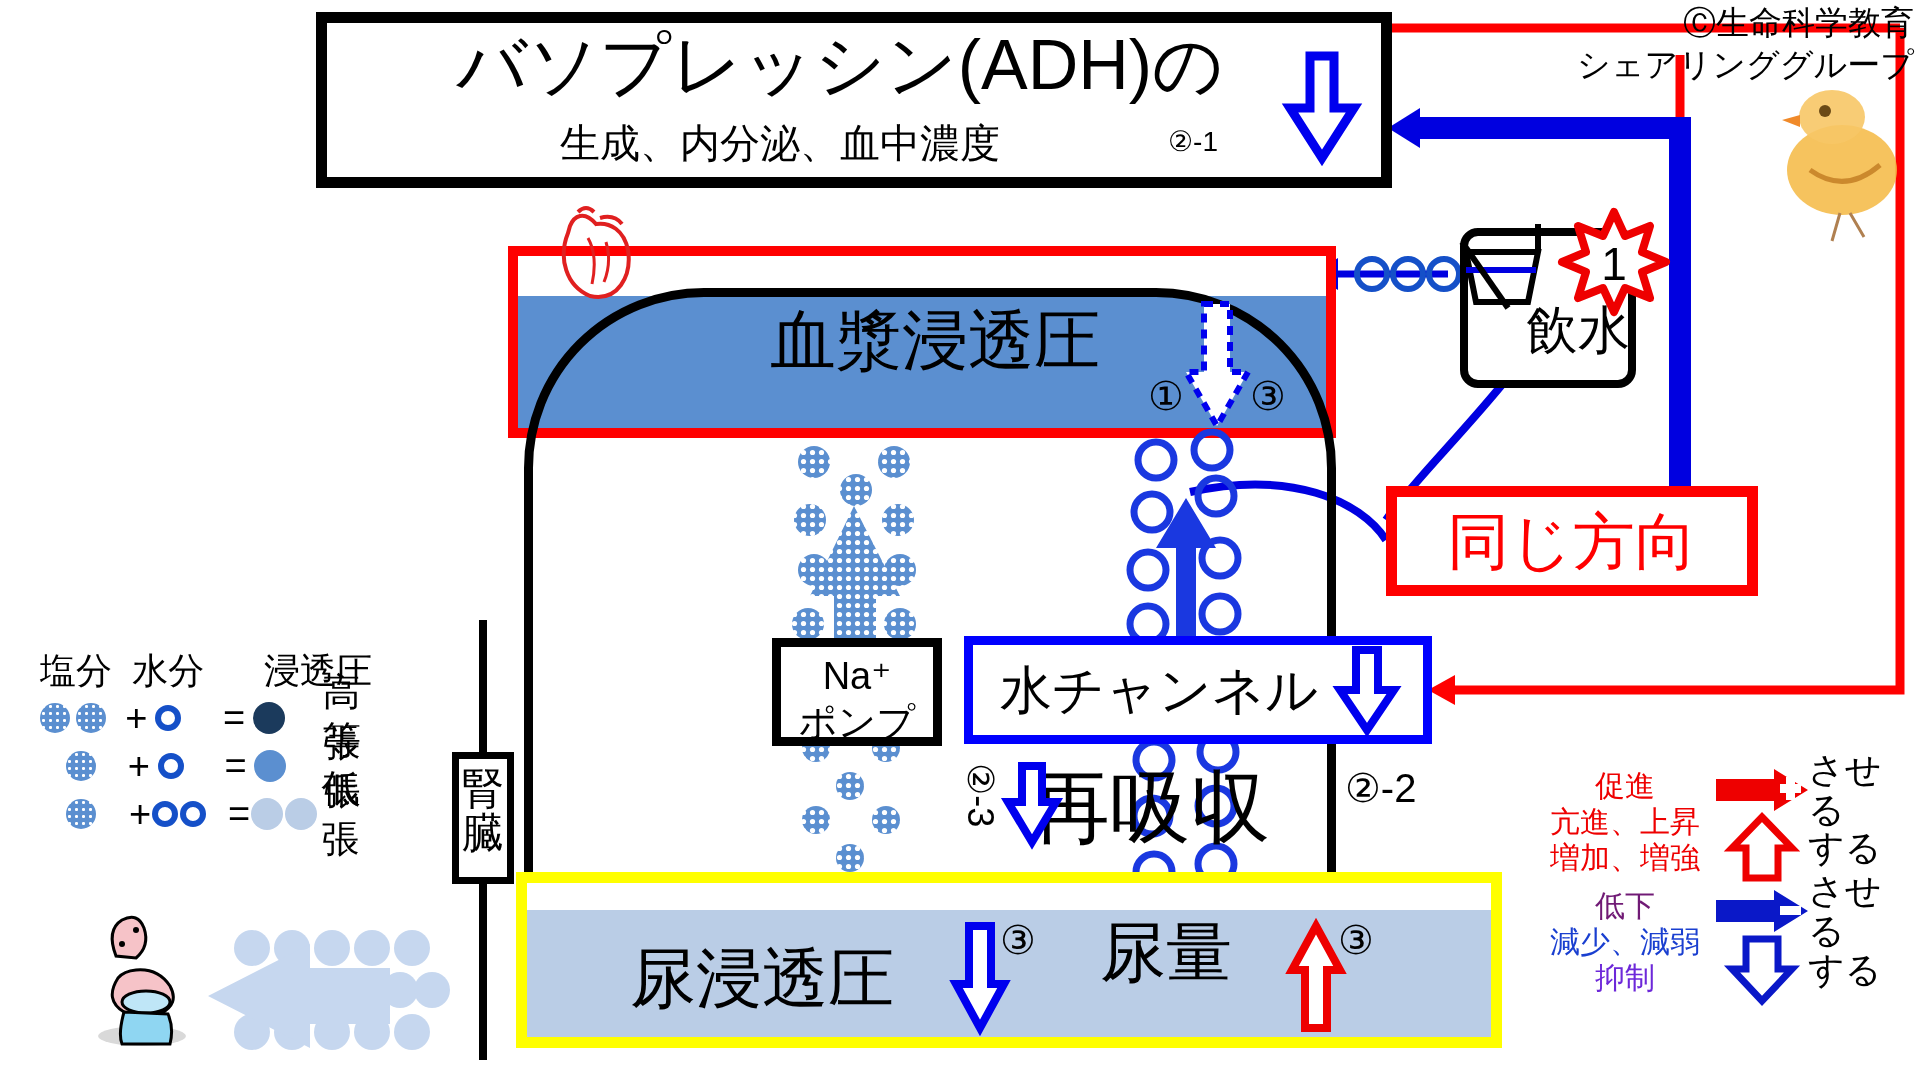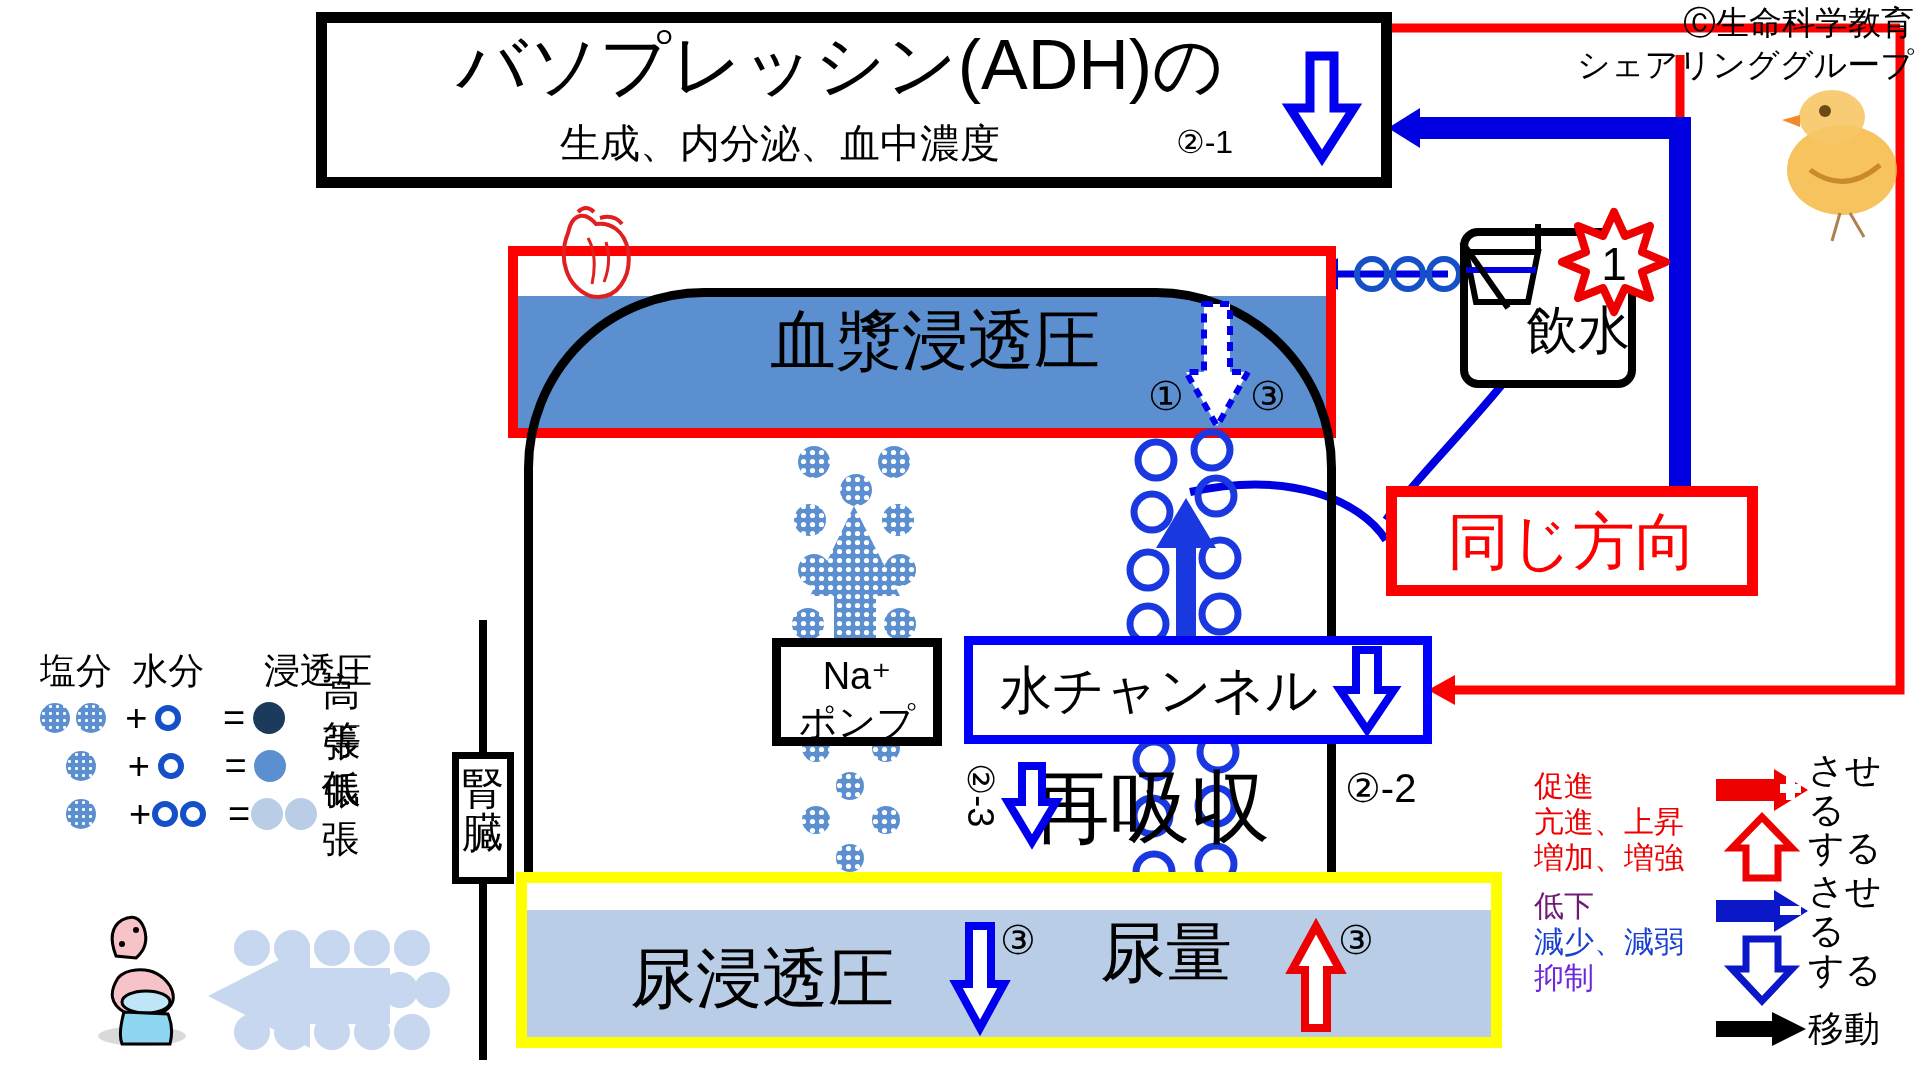--- a/index.html
+++ b/index.html
@@ -4,21 +4,21 @@
 <style>
   html,body{margin:0;padding:0;background:#fff;}
   body{width:1920px;height:1080px;position:relative;overflow:hidden;
        font-family:"Liberation Sans","DejaVu Sans",sans-serif;color:#000;}
   .abs{position:absolute;}
 
   
   #title-box{left:316px;top:12px;width:1076px;height:176px;border:11px solid #000;background:#fff;box-sizing:border-box;}
   #title-l1{left:340px;top:22px;width:1000px;height:86px;font-size:70px;line-height:86px;text-align:center;white-space:nowrap;}
   #title-l2{left:340px;top:112px;width:880px;height:62px;font-size:40px;line-height:62px;text-align:center;white-space:nowrap;}
-  #title-marker{left:1168px;top:120px;font-size:32px;line-height:44px;white-space:nowrap;margin-left:8px;}
+  #title-marker{left:1168px;top:120px;font-size:28px;line-height:44px;white-space:nowrap;}
 
   
   #copyright{right:6px;top:2px;text-align:right;font-size:33px;line-height:42px;white-space:nowrap;}
 
   
   #plasma-box{left:508px;top:246px;width:828px;height:192px;border:10px solid #f00;background:#fff;box-sizing:border-box;}
   #plasma-fill{left:518px;top:296px;width:808px;height:132px;background:#5b8fd0;}
   #plasma-label{left:770px;top:300px;font-size:66px;line-height:80px;white-space:nowrap;}
   #plasma-m1{left:1148px;top:374px;font-size:40px;line-height:44px;}
   #plasma-m3{left:1250px;top:374px;font-size:40px;line-height:44px;}
@@ -65,21 +65,21 @@
   .saltdot{width:30px;height:30px;border-radius:50%;background:#5b8fd0;
       background-image:radial-gradient(#fff 28%,transparent 30%);background-size:7px 7px;}
   .waterring{width:26px;height:26px;border-radius:50%;border:6px solid #1550c8;box-sizing:border-box;}
   .osm{width:32px;height:32px;border-radius:50%;}
   #lg-title-salt{width:96px;text-align:left;}
   #lg-title-water{width:110px;text-align:left;}
   #lg-title-osm{width:150px;text-align:center;margin-left:8px;}
 
   
   #rl{left:1534px;top:768px;width:380px;}
-  .rl-txt{font-size:30px;line-height:36px;text-align:left;white-space:nowrap;}
+  .rl-txt{font-size:30px;line-height:36px;text-align:center;white-space:nowrap;}
   .rl-suffix{font-size:36px;line-height:40px;}
   svg{display:block;overflow:visible;}
 </style>
 </head>
 <body>
 
 <svg class="abs" style="left:0;top:0;width:1920px;height:1080px;" viewBox="0 0 1920 1080">
 
   <path d="M1392,28 L1900,28" stroke="#f00" stroke-width="9" fill="none"></path>
   <path d="M1900,28 L1900,690 L1455,690" stroke="#f00" stroke-width="9" fill="none"></path>
@@ -374,19 +374,13 @@
       </div>
       <div style="display:flex;align-items:center;height:72px">
         <svg style="width:92px;height:68px" viewBox="0 0 92 68">
           <polygon points="30,3 62,3 62,33 76,33 46,65 16,33 30,33" fill="#fff" stroke="#0a18c8" stroke-width="7"></polygon>
         </svg>
         <span class="rl-suffix">する</span>
       </div>
     </div>
   </div>
 
-  <div style="display:flex;align-items:center;margin-left:182px;height:46px">
-    <svg style="width:92px;height:34px" viewBox="0 0 92 34">
-      <polygon points="0,9 56,9 56,0 90,17 56,34 56,25 0,25" fill="#000"></polygon>
-    </svg>
-    <span class="rl-suffix">移動</span>
-  </div>
 </div>
 
 </body></html>

